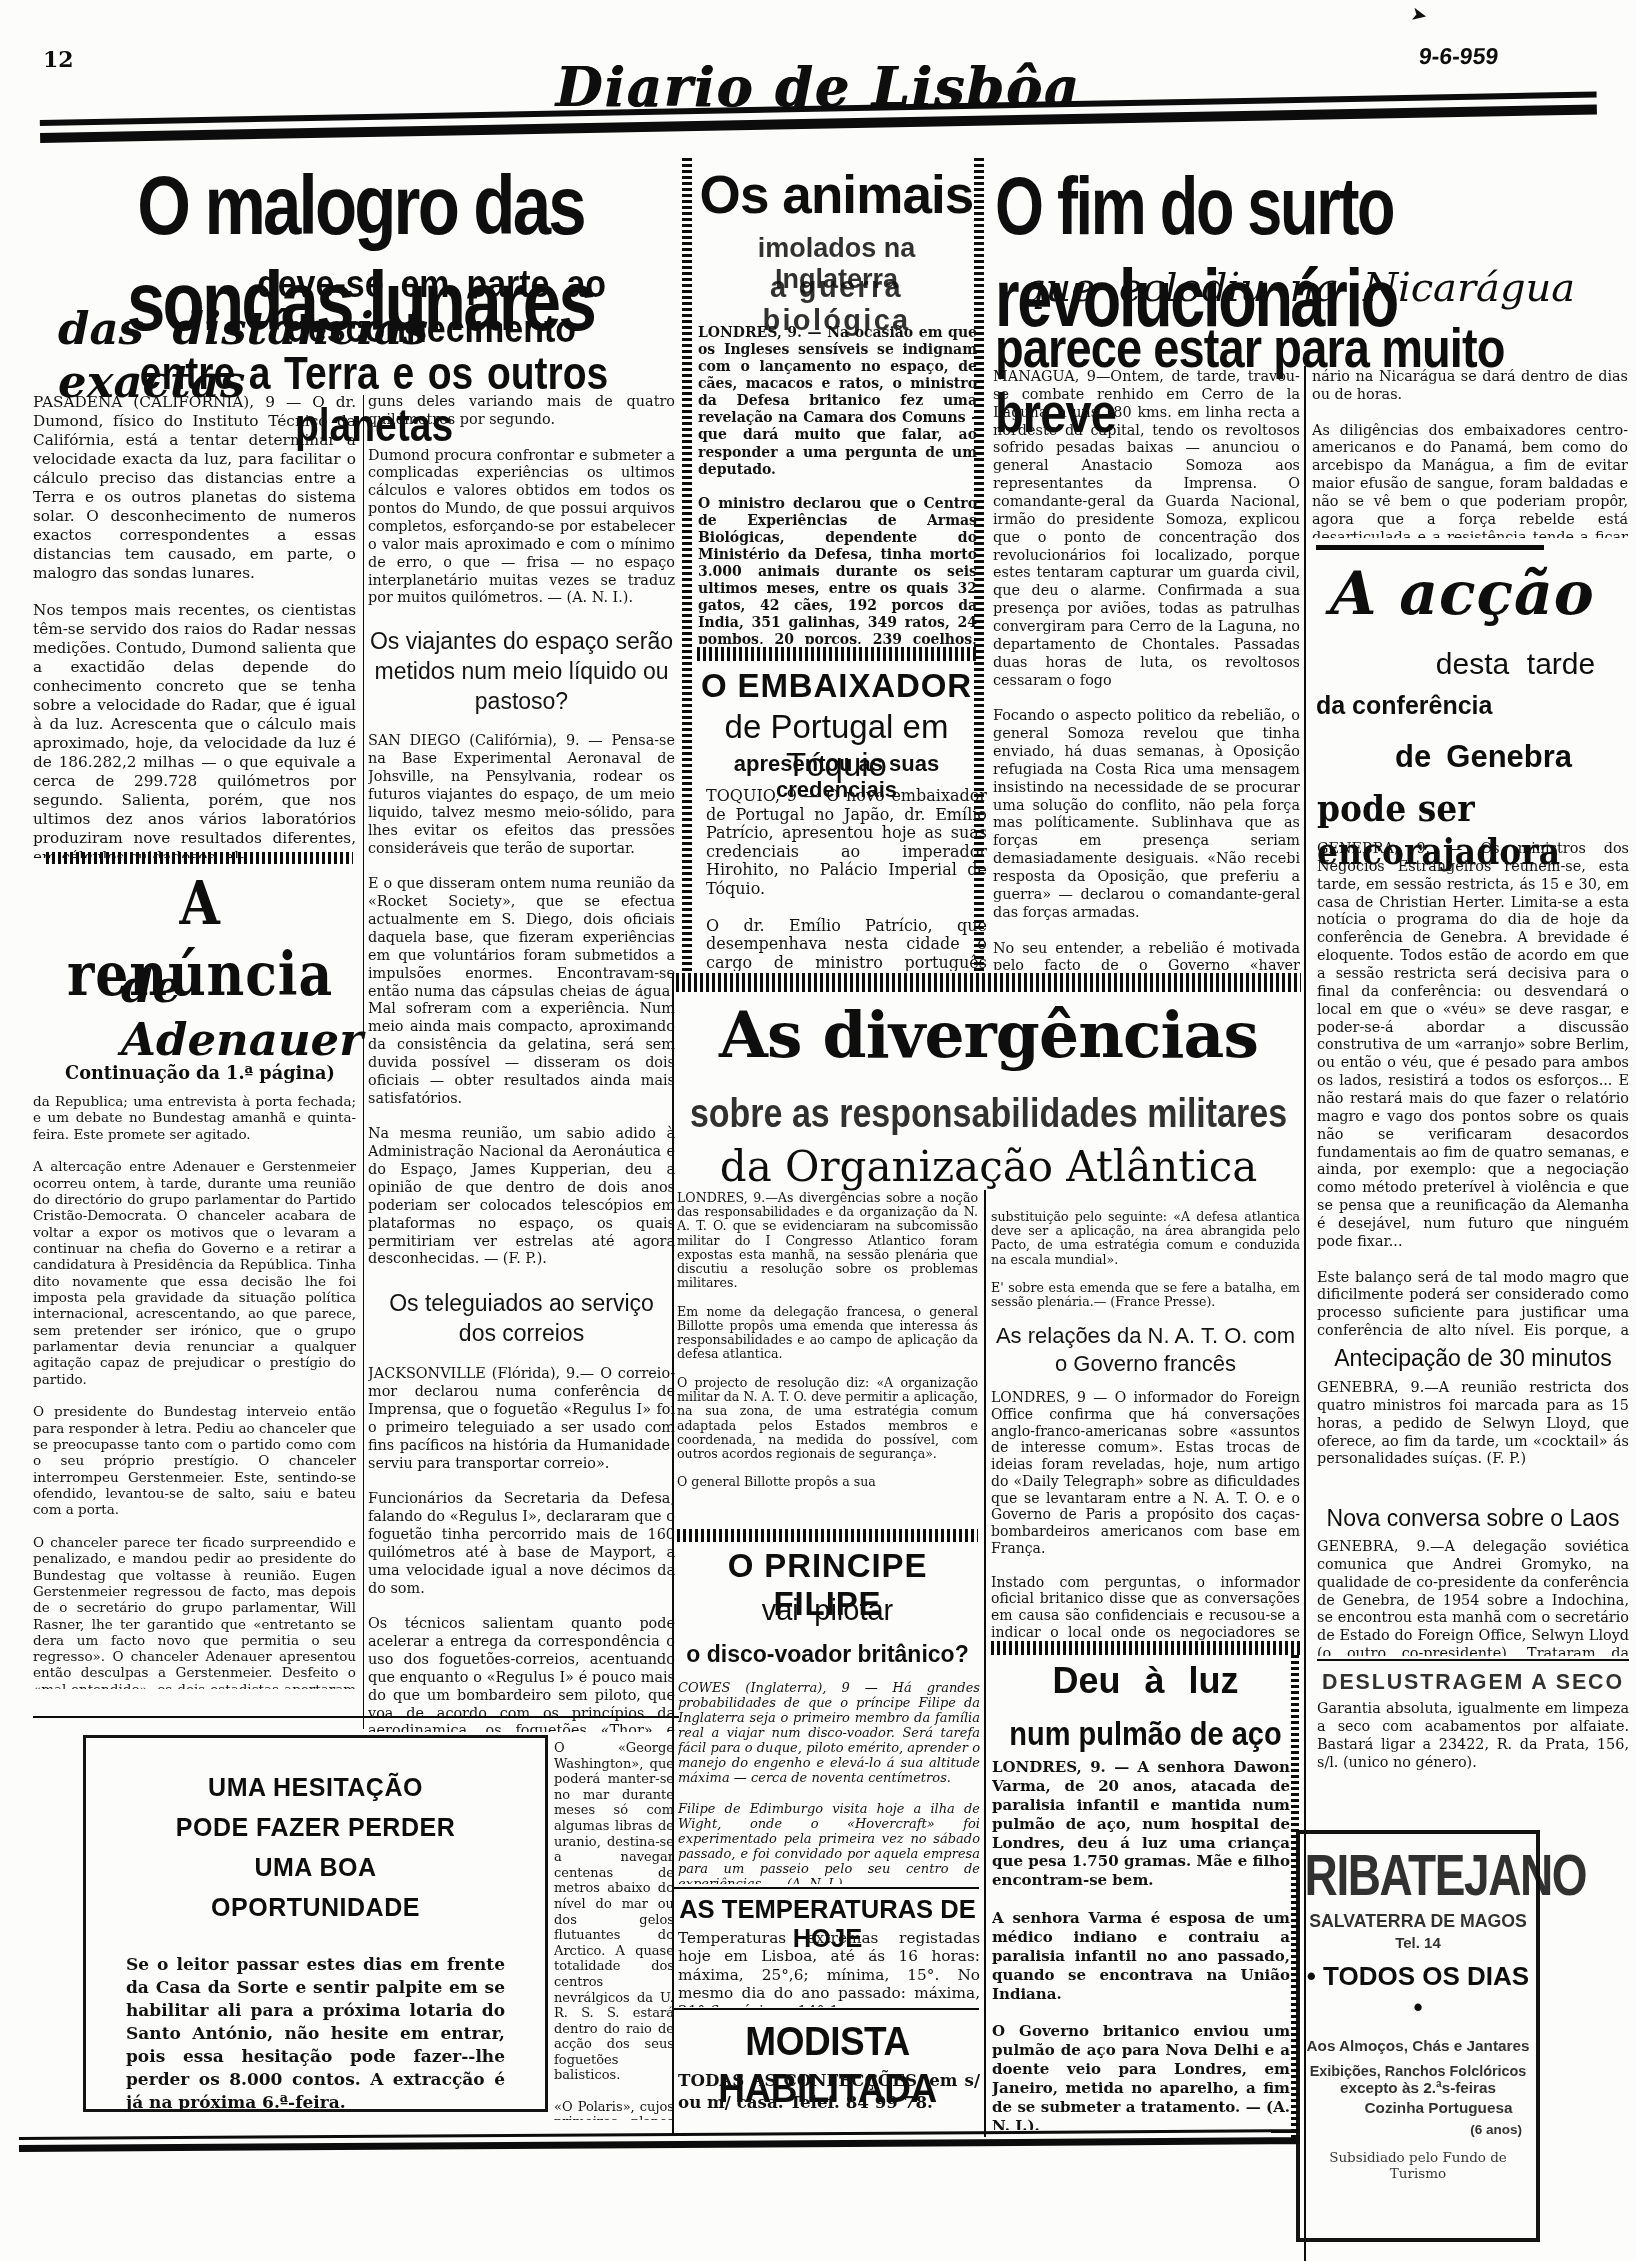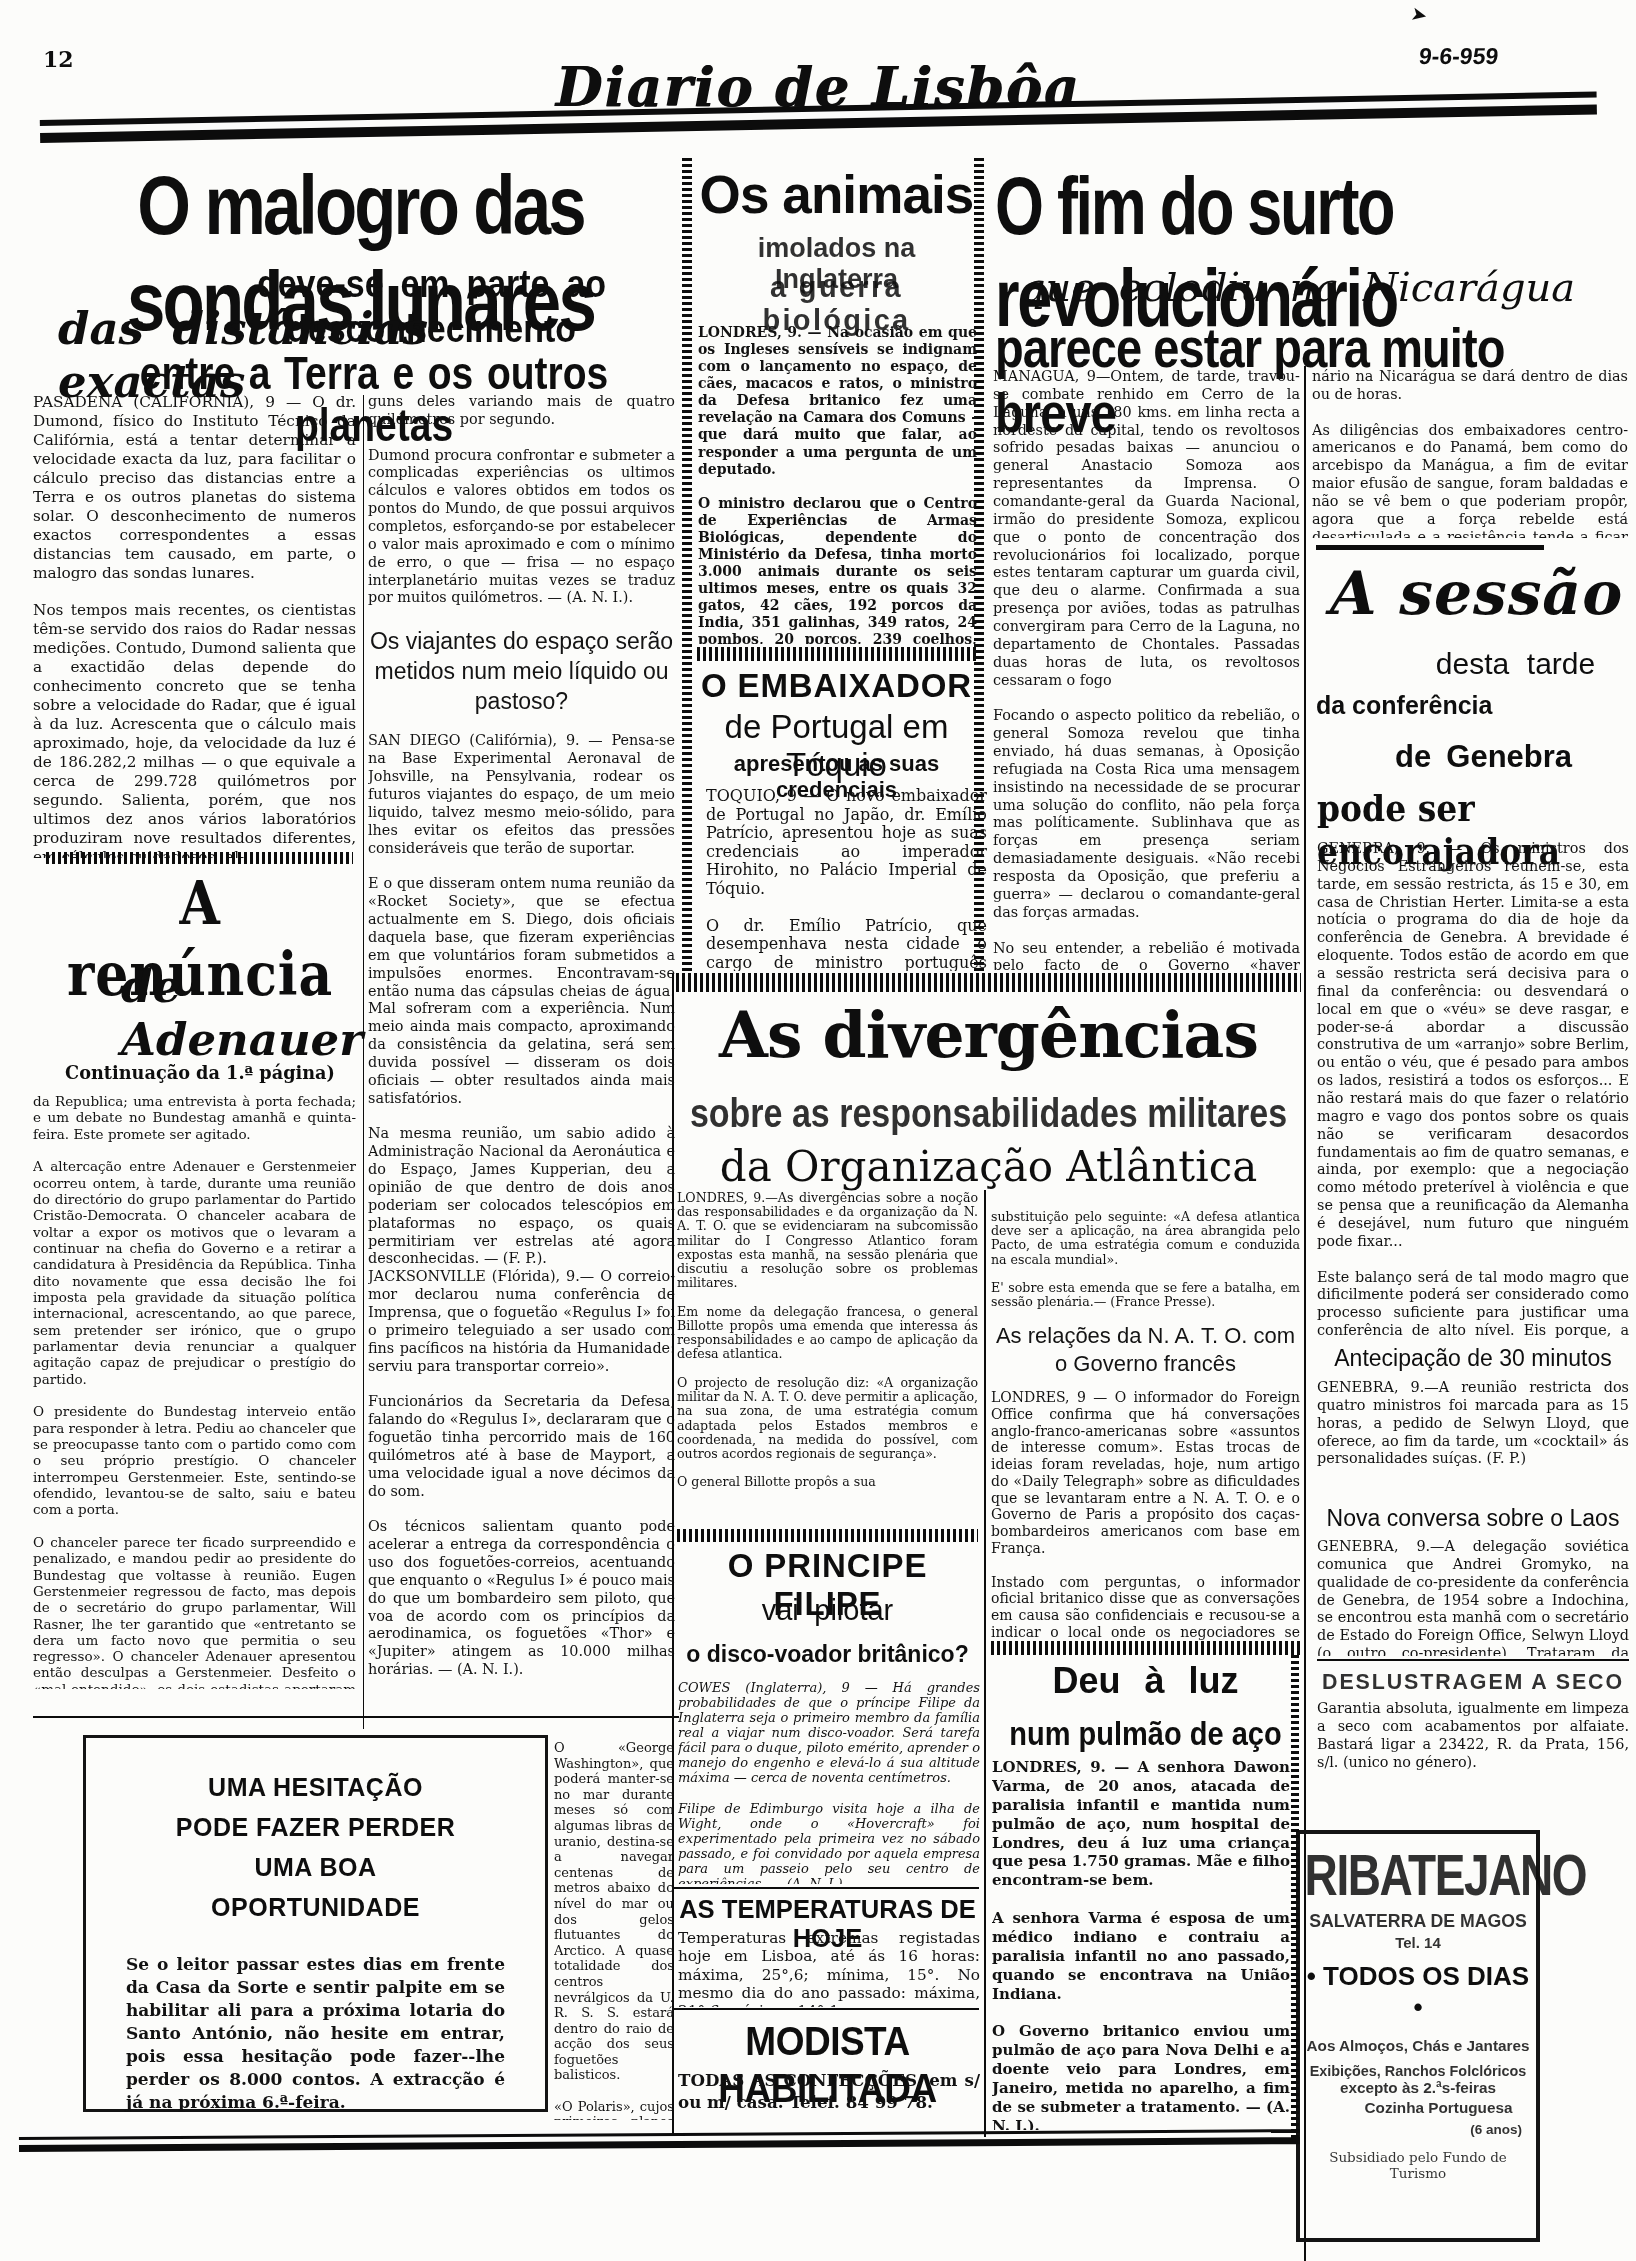--- a/index.html
+++ b/index.html
@@ -46,20 +46,21 @@
   <div class="abs" style="left:368px;top:393px;width:307px;height:1339px;overflow:hidden;">
     <div class="bt" style="font-size:14.4px;">guns deles variando mais de quatro quilómetros por segundo.
 
 Dumond procura confrontar e submeter a complicadas experiências os ultimos cálculos e valores obtidos em todos os pontos do Mundo, de que possui arquivos completos, esforçando-se por estabelecer o valor mais aproximado e com o mínimo de erro, o que — frisa — no espaço interplanetário muitas vezes se traduz por muitos quilómetros. — (A. N. I.).</div>
     <div class="subhead" style="font-size:23px;line-height:1.3;margin:19.5px 0 16px;">Os viajantes do espaço serão metidos num meio líquido ou pastoso?</div>
     <div class="bt" style="font-size:14.4px;">SAN DIEGO (Califórnia), 9. — Pensa-se na Base Experimental Aeronaval de Johsville, na Pensylvania, rodear os futuros viajantes do espaço, de um meio liquido, talvez mesmo meio-sólido, para lhes evitar os efeitos das pressões consideráveis que terão de suportar.
 
 E o que disseram ontem numa reunião da «Rocket Society», que se efectua actualmente em S. Diego, dois oficiais daquela base, que fizeram experiências em que voluntários foram submetidos a impulsões enormes. Encontravam-se então numa das cápsulas cheias de água. Mal sofreram com a experiência. Num meio ainda mais compacto, aproximando da consistência da gelatina, será sem duvida possível — disseram os dois oficiais — obter resultados ainda mais satisfatórios.
 
 Na mesma reunião, um sabio adido à Administração Nacional da Aeronáutica e do Espaço, James Kupperian, deu a opinião de que dentro de dois anos poderiam ser colocados telescópios em plataformas no espaço, os quais permitiriam ver estrelas até agora desconhecidas. — (F. P.).</div>
+    <div class="subhead" style="font-size:23px;line-height:1.3;margin:20.5px 0 16.7px;">Os teleguiados ao serviço dos correios</div>
     <div class="bt" style="font-size:14.4px;">JACKSONVILLE (Flórida), 9.— O correio-mor declarou numa conferência de Imprensa, que o foguetão «Regulus I» foi o primeiro teleguiado a ser usado com fins pacíficos na história da Humanidade: serviu para transportar correio».
 
 Funcionários da Secretaria da Defesa, falando do «Regulus I», declararam que o foguetão tinha percorrido mais de 160 quilómetros até à base de Mayport, a uma velocidade igual a nove décimos da do som.
 
 Os técnicos salientam quanto pode acelerar a entrega da correspondência o uso dos foguetões-correios, acentuando que enquanto o «Regulus I» é pouco mais do que um bombardeiro sem piloto, que voa de acordo com os princípios da aerodinamica, os foguetões «Thor» e «Jupiter» atingem as 10.000 milhas horárias. — (A. N. I.).</div>
 
   </div>
   <div class="abs bt" style="left:554px;top:1740px;width:120px;height:380px;font-size:13px;line-height:1.2;">O «George Washington», que poderá manter-se no mar durante meses só com algumas libras de uranio, destina-se a navegar centenas de metros abaixo do nível do mar ou dos gelos flutuantes do Arctico. A quase totalidade dos centros nevrálgicos da U. R. S. S. estará dentro do raio de acção dos seus foguetões balisticos.
 
 «O Polaris», cujos primeiros planos datam do começo de 1957, está notavelmente adiantado em relação aos programas do Pentágono, que concedeu a este projéctil uma das suas mais altas prioridades.
@@ -118,21 +119,21 @@
 
 No seu entender, a rebelião é motivada pelo facto de o Governo «haver prometido leis para beneficiar as classes modestas... O Governo ama a Democracia... Os Somoza, com o tempo, mudaram...»
 
 Entretanto, há a impressão de que se desenlace o surto revolucio-</div>
   <div class="abs bt" style="left:1312px;top:368px;width:316px;height:170px;font-size:14.4px;">nário na Nicarágua se dará dentro de dias ou de horas.
 
 As diligências dos embaixadores centro-americanos e do Panamá, bem como do arcebispo da Manágua, a fim de evitar maior efusão de sangue, foram baldadas e não se vê bem o que poderiam propôr, agora que a força rebelde está desarticulada e a resistência tende a ficar reduzida a grupos isolados em regiões inaccessíveis. — (F. P.).</div>
   <div class="abs vrule" style="left:1304px;top:366px;width:1.9px;height:1895px;"></div>
 
   <div class="abs hrule" style="left:1316px;top:545px;width:228px;height:4.6px;"></div>
-  <div class="abs serif b i" style="left:1330px;top:558px;width:307px;font-size:60px;letter-spacing:0.9px;">A sessão</div>
+  <div class="abs serif b i" style="left:1330px;top:558px;width:307px;font-size:60px;letter-spacing:0.9px;">A acção</div>
   <div class="abs sans ctr" style="left:1404px;top:647px;width:223px;font-size:30px;word-spacing:9.3px;">desta tarde</div>
   <div class="abs sans b" style="left:1316px;top:691px;width:321px;font-size:25px;">da conferência</div>
   <div class="abs sans b" style="left:1395px;top:739px;width:242px;font-size:31px;word-spacing:6.5px;">de Genebra</div>
   <div class="abs serif b" style="left:1317px;top:788px;width:320px;font-size:33px;transform:scaleY(1.08);transform-origin:top left;">pode ser encorajadora</div>
   <div class="abs bt" style="left:1317px;top:840px;width:312px;height:502px;font-size:14.4px;">GENEBRA, 9. — Os ministros dos Negocios Estrangeiros reunem-se, esta tarde, em sessão restricta, ás 15 e 30, em casa de Christian Herter. Limita-se a esta notícia o programa do dia de hoje da conferência de Genebra. A brevidade é eloquente. Todos estão de acordo em que a sessão restricta será decisiva para o final da conferência: ou desvendará o local em que o «véu» se deve rasgar, e poder-se-á abordar a discussão construtiva de um «arranjo» sobre Berlim, ou então o véu, que é pesado para ambos os lados, resistirá a todos os esforços... E não restará mais do que fazer o relatório magro e vago dos pontos sobre os quais não se verificaram desacordos fundamentais ao fim de quatro semanas, e ainda, por exemplo: que a negociação como método preterível à violência e que se pensa que a reunificação da Alemanha é desejável, num futuro que ninguém pode fixar...
 
 Este balanço será de tal modo magro que dificilmente poderá ser considerado como processo suficiente para justificar uma conferência de alto nível. Eis porque, a despeito das correntes pessimistas que sopravam em torno da conferência ontem à noite, se tem dificuldade em acreditar que a sessão de hoje não traga um desenvolvimento. — (F. P.).</div>
 
   <div class="abs sans ctr" style="left:1317px;top:1345px;width:312px;font-size:23px;">Antecipação de 30 minutos</div>
   <div class="abs bt" style="left:1317px;top:1379px;width:312px;height:122px;font-size:14.4px;">GENEBRA, 9.—A reunião restricta dos quatro ministros foi marcada para as 15 horas, a pedido de Selwyn Lloyd, que oferece, ao fim da tarde, um «cocktail» ás personalidades suíças. (F. P.)</div>

